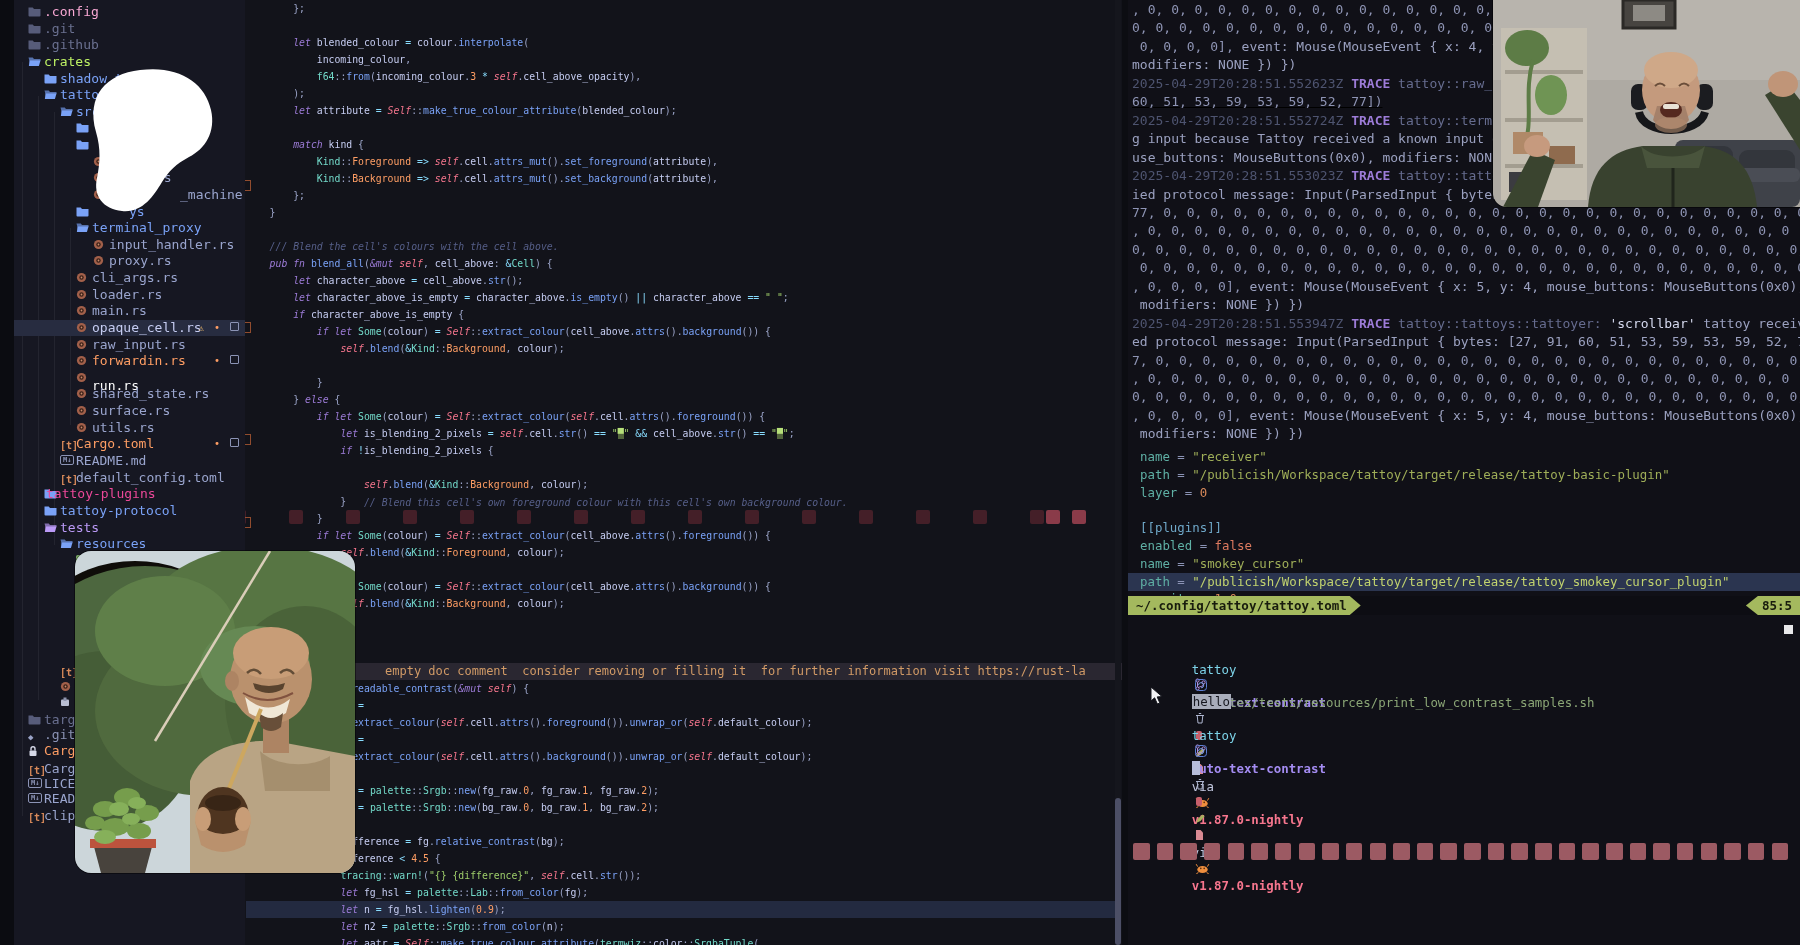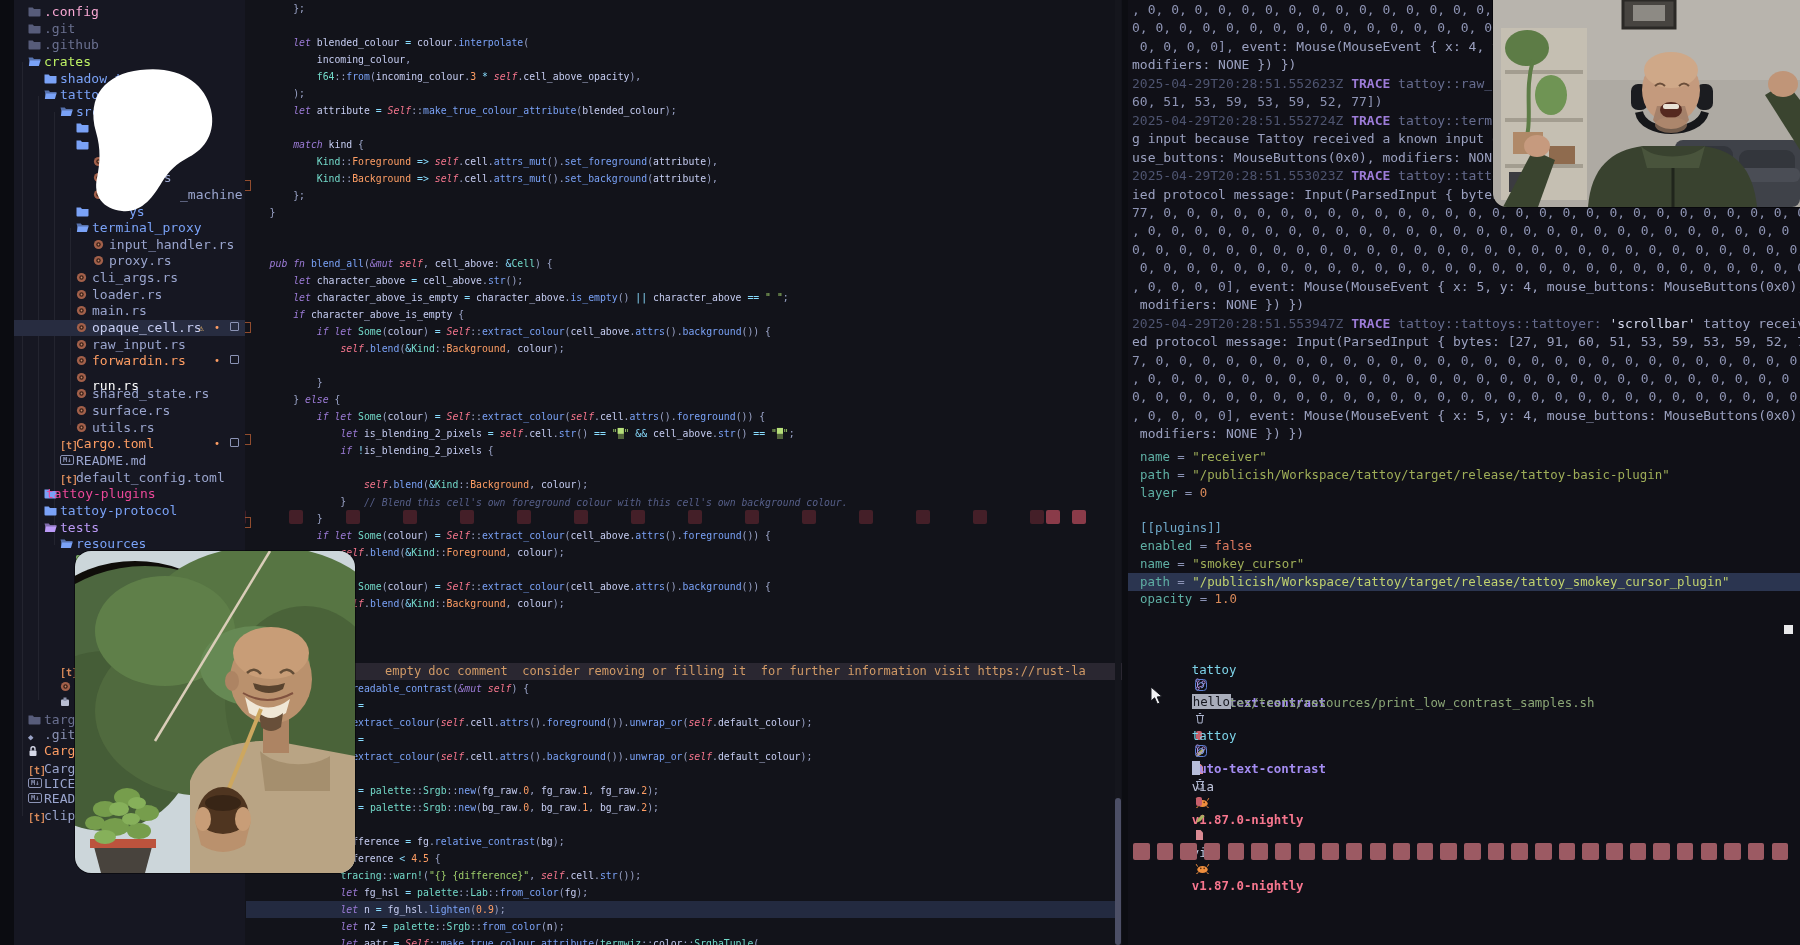--- a/index.html
+++ b/index.html
@@ -254,20 +254,21 @@
       <div class="codeline" style="top: 68px;"><span class="pn">            </span><span class="ty">f64</span><span class="pn">::</span><span class="fn">from</span><span class="pn">(</span><span class="v">incoming_colour</span><span class="pn">.</span><span class="nm">3</span><span class="op"> * </span><span class="sf">self</span><span class="pn">.</span><span class="v">cell_above_opacity</span><span class="pn">),</span></div>
       <div class="codeline" style="top: 85px;"><span class="pn">        );</span></div>
       <div class="codeline" style="top: 102px;"><span class="pn">        </span><span class="kw">let</span><span class="v"> attribute </span><span class="op">=</span><span class="sf"> Self</span><span class="pn">::</span><span class="fn">make_true_colour_attribute</span><span class="pn">(</span><span class="v">blended_colour</span><span class="pn">);</span></div>
       <div class="codeline" style="top: 119px;"></div>
       <div class="codeline" style="top: 136px;"><span class="pn">        </span><span class="kw">match</span><span class="v"> kind </span><span class="pn">{</span></div>
       <div class="codeline" style="top: 153px;"><span class="pn">            </span><span class="ty">Kind</span><span class="pn">::</span><span class="en">Foreground</span><span class="op"> =&gt; </span><span class="sf">self</span><span class="pn">.</span><span class="v">cell</span><span class="pn">.</span><span class="fn">attrs_mut</span><span class="pn">().</span><span class="fn">set_foreground</span><span class="pn">(</span><span class="v">attribute</span><span class="pn">),</span></div>
       <div class="codeline" style="top: 170px;"><span class="pn">            </span><span class="ty">Kind</span><span class="pn">::</span><span class="en">Background</span><span class="op"> =&gt; </span><span class="sf">self</span><span class="pn">.</span><span class="v">cell</span><span class="pn">.</span><span class="fn">attrs_mut</span><span class="pn">().</span><span class="fn">set_background</span><span class="pn">(</span><span class="v">attribute</span><span class="pn">),</span></div>
       <div class="codeline" style="top: 187px;"><span class="pn">        };</span></div>
       <div class="codeline" style="top: 204px;"><span class="pn">    }</span></div>
       <div class="codeline" style="top: 221px;"></div>
+      <div class="codeline" style="top: 238px;"><span class="cm">    /// Blend the cell's colours with the cell above.</span></div>
       <div class="codeline" style="top: 255px;"><span class="pn">    </span><span class="kw">pub fn</span><span class="fn"> blend_all</span><span class="pn">(</span><span class="kw">&amp;mut</span><span class="sf"> self</span><span class="pn">, </span><span class="v">cell_above</span><span class="pn">: </span><span class="op">&amp;</span><span class="ty">Cell</span><span class="pn">) {</span></div>
       <div class="codeline" style="top: 272px;"><span class="pn">        </span><span class="kw">let</span><span class="v"> character_above </span><span class="op">=</span><span class="v"> cell_above</span><span class="pn">.</span><span class="fn">str</span><span class="pn">();</span></div>
       <div class="codeline" style="top: 289px;"><span class="pn">        </span><span class="kw">let</span><span class="v"> character_above_is_empty </span><span class="op">=</span><span class="v"> character_above</span><span class="pn">.</span><span class="fn">is_empty</span><span class="pn">()</span><span class="op"> || </span><span class="v">character_above</span><span class="op"> == </span><span class="st">" "</span><span class="pn">;</span></div>
       <div class="codeline" style="top: 306px;"><span class="pn">        </span><span class="kw">if</span><span class="v"> character_above_is_empty </span><span class="pn">{</span></div>
       <div class="codeline" style="top: 323px;"><span class="pn">            </span><span class="kw">if let</span><span class="ty"> Some</span><span class="pn">(</span><span class="v">colour</span><span class="pn">) </span><span class="op">=</span><span class="sf"> Self</span><span class="pn">::</span><span class="fn">extract_colour</span><span class="pn">(</span><span class="v">cell_above</span><span class="pn">.</span><span class="fn">attrs</span><span class="pn">().</span><span class="fn">background</span><span class="pn">()) {</span></div>
       <div class="codeline" style="top: 340px;"><span class="pn">                </span><span class="sf">self</span><span class="pn">.</span><span class="fn">blend</span><span class="pn">(</span><span class="op">&amp;</span><span class="ty">Kind</span><span class="pn">::</span><span class="en">Background</span><span class="pn">, </span><span class="v">colour</span><span class="pn">);</span></div>
       <div class="codeline" style="top: 374px;"><span class="pn">            }</span></div>
       <div class="codeline" style="top: 391px;"><span class="pn">        } </span><span class="kw">else</span><span class="pn"> {</span></div>
       <div class="codeline" style="top: 408px;"><span class="pn">            </span><span class="kw">if let</span><span class="ty"> Some</span><span class="pn">(</span><span class="v">colour</span><span class="pn">) </span><span class="op">=</span><span class="sf"> Self</span><span class="pn">::</span><span class="fn">extract_colour</span><span class="pn">(</span><span class="sf">self</span><span class="pn">.</span><span class="v">cell</span><span class="pn">.</span><span class="fn">attrs</span><span class="pn">().</span><span class="fn">foreground</span><span class="pn">()) {</span></div>
       <div class="codeline" style="top: 425px;"><span class="pn">                </span><span class="kw">let</span><span class="v"> is_blending_2_pixels </span><span class="op">=</span><span class="sf"> self</span><span class="pn">.</span><span class="v">cell</span><span class="pn">.</span><span class="fn">str</span><span class="pn">()</span><span class="op"> == </span><span class="st">"</span><span class="blk">▀</span><span class="st">"</span><span class="op"> &amp;&amp; </span><span class="v">cell_above</span><span class="pn">.</span><span class="fn">str</span><span class="pn">()</span><span class="op"> == </span><span class="st">"</span><span class="blk">▀</span><span class="st">"</span><span class="pn">;</span></div>
@@ -310,21 +311,21 @@
   <div id="edscroll-thumb" class="abs"></div>
   <div id="divider" class="abs"></div>
 
   <div id="rightpane" class="abs">
     <div id="logpane" class="abs" style="left:0;top:0;width:672px;height:446px;">
         <div class="logline" style="top: 1px;"><span class="zr">, 0, 0, 0, 0, 0, 0, 0, 0, 0, 0, 0, 0, 0, 0, 0, 0, 0, 0, 0, 0, 0, 0, 0</span></div>
         <div class="logline" style="top: 19.45px;"><span class="zr">0, 0, 0, 0, 0, 0, 0, 0, 0, 0, 0, 0, 0, 0, 0, 0, 0, 0, 0, 0, 0, 0, 0, 0,</span></div>
         <div class="logline" style="top: 37.9px;"><span class="zr"> 0, 0, 0, 0], </span><span class="ms">event: Mouse(MouseEvent { x: 4, y: 4, mouse_buttons: MouseButtons(0x0),</span></div>
         <div class="logline" style="top: 56.35px;"><span class="ms">modifiers: NONE }) })</span></div>
         <div class="logline" style="top: 74.8px;"><span class="dt">2025-04-29T20:28:51.552623Z </span><span class="tr">TRACE</span><span class="md"> tattoy::raw_input: Sending input: [27, 91, 60,</span></div>
-        <div class="logline" style="top: 93.25px;"><span class="zr">60, 51, 53, 59, 53, 59, 52, 77])</span></div>
+        <div class="logline" style="top: 93.25px; text-decoration: underline;"><span class="zr">60, 51, 53, 59, 53, 59, 52, 77])</span></div>
         <div class="logline" style="top: 111.7px;"><span class="dt">2025-04-29T20:28:51.552724Z </span><span class="tr">TRACE</span><span class="md"> tattoy::terminal_proxy: Not forwardin</span></div>
         <div class="logline" style="top: 130.15px;"><span class="ms">g input because Tattoy received a known input event: Mouse(MouseEvent { x: 5, y: 4, mo</span></div>
         <div class="logline" style="top: 148.6px;"><span class="ms">use_buttons: MouseButtons(0x0), modifiers: NONE }) })</span></div>
         <div class="logline" style="top: 167.05px;"><span class="dt">2025-04-29T20:28:51.553023Z </span><span class="tr">TRACE</span><span class="md"> tattoy::tattoys::tattoyer: 'smokey_cursor' tattoy rece</span></div>
         <div class="logline" style="top: 185.5px;"><span class="ms">ied protocol message: Input(ParsedInput { bytes: [27, 91, 60, 51, 53, 59, 53, 59, 52, </span></div>
         <div class="logline" style="top: 203.95px;"><span class="zr">77, 0, 0, 0, 0, 0, 0, 0, 0, 0, 0, 0, 0, 0, 0, 0, 0, 0, 0, 0, 0, 0, 0, 0, 0, 0, 0, 0, 0</span></div>
         <div class="logline" style="top: 222.4px;"><span class="zr">, 0, 0, 0, 0, 0, 0, 0, 0, 0, 0, 0, 0, 0, 0, 0, 0, 0, 0, 0, 0, 0, 0, 0, 0, 0, 0, 0, 0</span></div>
         <div class="logline" style="top: 240.85px;"><span class="zr">0, 0, 0, 0, 0, 0, 0, 0, 0, 0, 0, 0, 0, 0, 0, 0, 0, 0, 0, 0, 0, 0, 0, 0, 0, 0, 0, 0, 0, 0,</span></div>
         <div class="logline" style="top: 259.3px;"><span class="zr"> 0, 0, 0, 0, 0, 0, 0, 0, 0, 0, 0, 0, 0, 0, 0, 0, 0, 0, 0, 0, 0, 0, 0, 0, 0, 0, 0, 0, 0,</span></div>
         <div class="logline" style="top: 277.75px;"><span class="zr">, 0, 0, 0, 0], </span><span class="ms">event: Mouse(MouseEvent { x: 5, y: 4, mouse_buttons: MouseButtons(0x0),</span></div>
@@ -341,20 +342,24 @@
         <div class="tomline" style="top: 2px;"><span class="k">name</span><span class="o"> = </span><span class="s">"receiver"</span></div>
         <div class="tomline" style="top: 19.8px;"><span class="k">path</span><span class="o"> = </span><span class="s">"/publicish/Workspace/tattoy/target/release/tattoy-basic-plugin"</span></div>
         <div class="tomline" style="top: 37.6px;"><span class="k">layer</span><span class="o"> = </span><span class="n">0</span></div>
         <div class="tomline" style="top: 55.4px;"></div>
         <div class="tomline" style="top: 73.2px;"><span class="b">[[plugins]]</span></div>
         <div class="tomline" style="top: 91px;"><span class="k">enabled</span><span class="o"> = </span><span class="fa">false</span></div>
         <div class="tomline" style="top: 108.8px;"><span class="k">name</span><span class="o"> = </span><span class="s">"smokey_cursor"</span></div>
         <div class="tomline tomhl" style="top: 126.6px;"><span class="k">path</span><span class="o"> = </span><span class="shl">"/publicish/Workspace/tattoy/target/release/tattoy_smokey_cursor_plugin"</span></div>
         <div class="tomline" style="top: 144.4px;"><span class="k">opacity</span><span class="o"> = </span><span class="n">1.0</span></div>
       </div>
+    <div class="abs" style="left:0;top:596px;width:672px;height:19px;background:#0d0d13;">
+      <div id="sbar-left" class="sbar-seg" style="background: rgb(164, 185, 94);">~/.config/tattoy/tattoy.toml</div>
+      <div id="sbar-right" class="sbar-seg" style="background: rgb(164, 185, 94);">85:5</div>
+    </div>
 
     <div id="shellpane" class="abs" style="left:0;top:620px;width:672px;height:180px;">
       <div class="sline" style="top:26px;">
         <span class="sc">tattoy</span>
         <span class="icsp icon-branch"><svg width="11" height="13" viewBox="0 0 11 13">
               <circle cx="2.5" cy="2.5" r="1.6" fill="none" stroke="#b48ee0"></circle>
               <circle cx="2.5" cy="10.5" r="1.6" fill="none" stroke="#b48ee0"></circle>
               <circle cx="8.5" cy="4.5" r="1.6" fill="none" stroke="#b48ee0"></circle>
               <path d="M2.5 4.2v4.6M8.5 6.2c0 2.8-4 2-5.5 3.6" stroke="#b48ee0" fill="none"></path>
             </svg></span>

